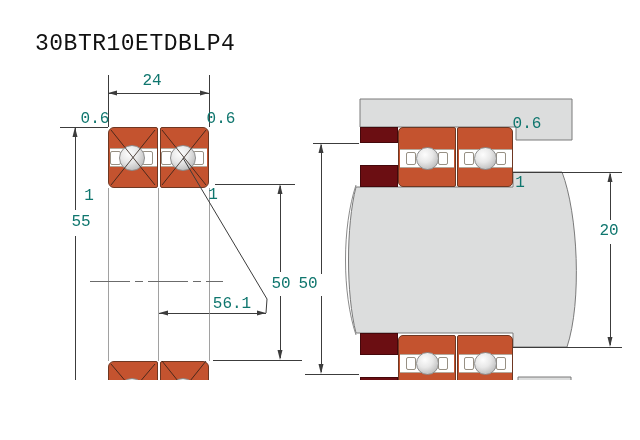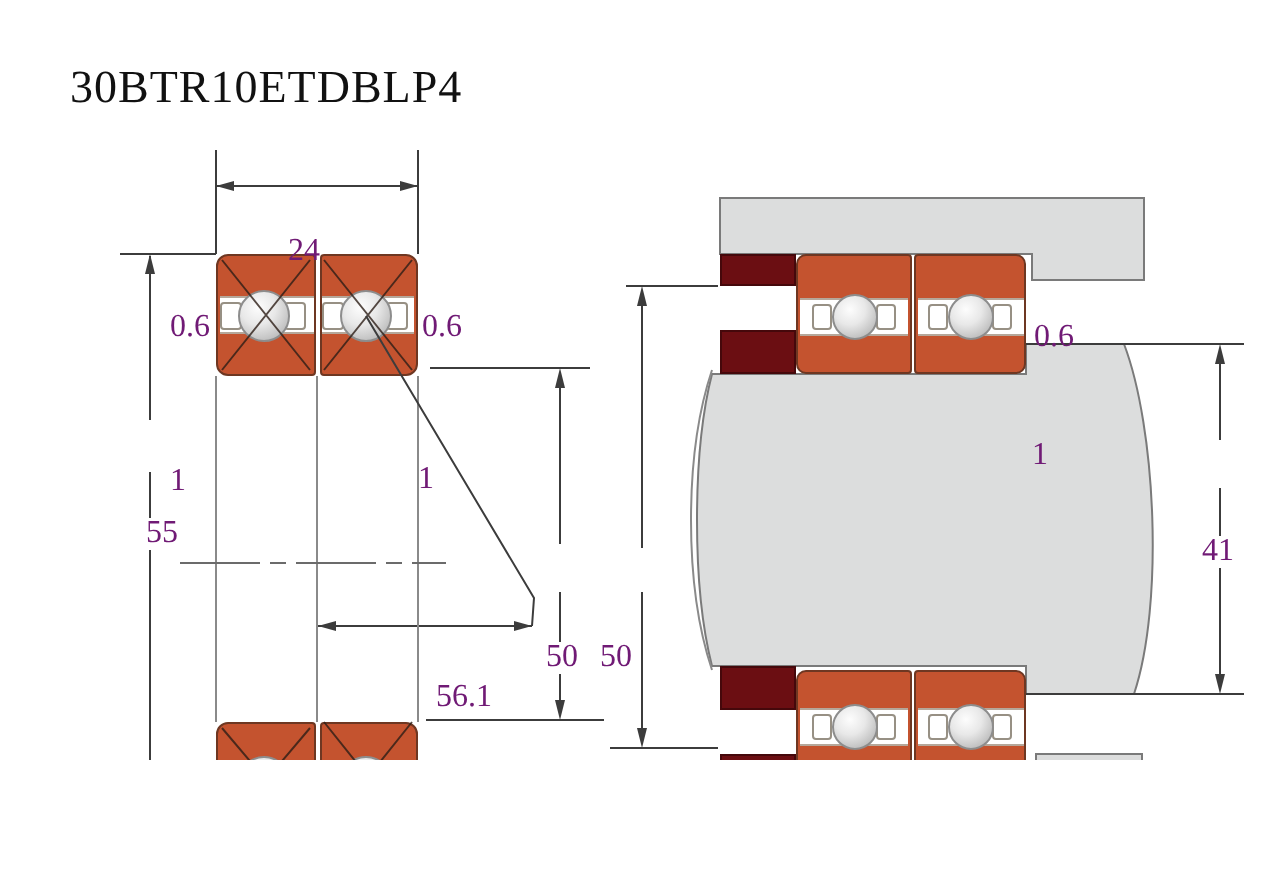--- a/index.html
+++ b/index.html
@@ -1,21 +1,21 @@
 <!DOCTYPE html>
 <html><head>
 <meta charset="utf-8">
 <style>
   html,body{margin:0;padding:0;background:#ffffff;}
   #stage{position:relative;width:640px;height:380px;background:#fff;overflow:hidden;
-         font-family:Liberation Serif, serif;}
+         font-family:Liberation Mono, monospace;}
   svg{position:absolute;left:0;top:0;}
   
-  .lbl{position:absolute;transform:translate(-50%,-50%);font-size:16px;color:#701a75;
-       line-height:1;white-space:nowrap;z-index:40;margin-top:45px;}
+  .lbl{position:absolute;transform:translate(-50%,-50%);font-size:16px;color:#0f766e;
+       line-height:1;white-space:nowrap;z-index:40;}
   .lbl.bg{background:#ffffff;padding:0 2px;}
   #title{position:absolute;left:35px;top:31px;font-size:23px;letter-spacing:.5px;
          color:#111;z-index:40;}
   
   .or{position:absolute;background:#c4532f;border:1px solid #6e3722;box-sizing:border-box;z-index:10;}
   
   .band{position:absolute;background:#fff;border-top:1px solid #b5a79a;border-bottom:1px solid #b5a79a;
         box-sizing:border-box;z-index:12;}
   
   .ball{position:absolute;border-radius:50%;z-index:14;box-sizing:border-box;
@@ -141,15 +141,15 @@
   <div class="lbl" style="left:95px;top:119px;">0.6</div>
   <div class="lbl" style="left:221px;top:119px;">0.6</div>
   <div class="lbl" style="left:89px;top:196px;">1</div>
   <div class="lbl" style="left:213px;top:195px;">1</div>
   <div class="lbl bg" style="left:81px;top:222px;">55</div>
   <div class="lbl bg" style="left:281px;top:284px;">50</div>
   <div class="lbl" style="left:232px;top:304px;">56.1</div>
   <div class="lbl bg" style="left:308px;top:284px;">50</div>
   <div class="lbl" style="left:527px;top:124px;">0.6</div>
   <div class="lbl" style="left:520px;top:183px;">1</div>
-  <div class="lbl bg" style="left:609px;top:231px;">41</div>
+  <div class="lbl bg" style="left:609px;top:231px;">20</div>
 
 </div>
 
 </body></html>

